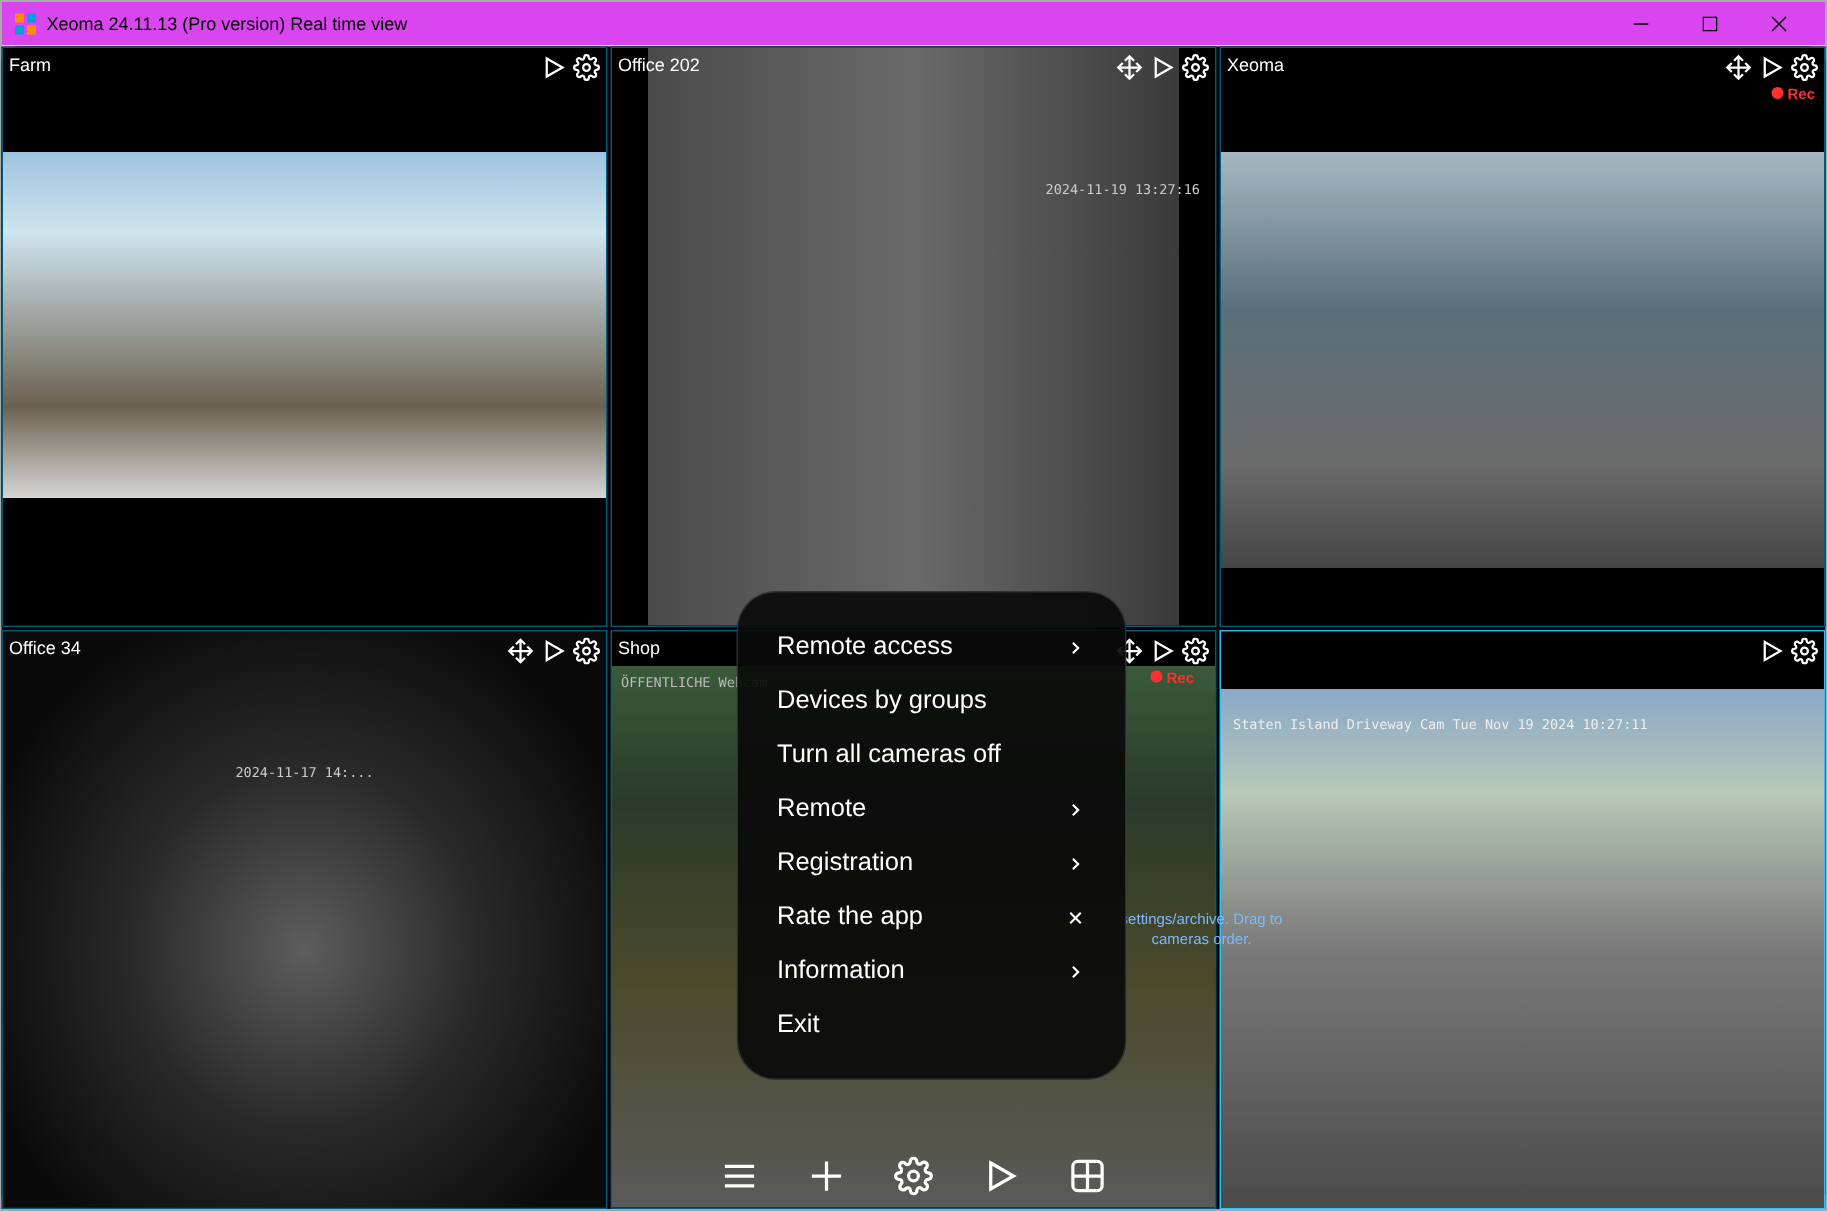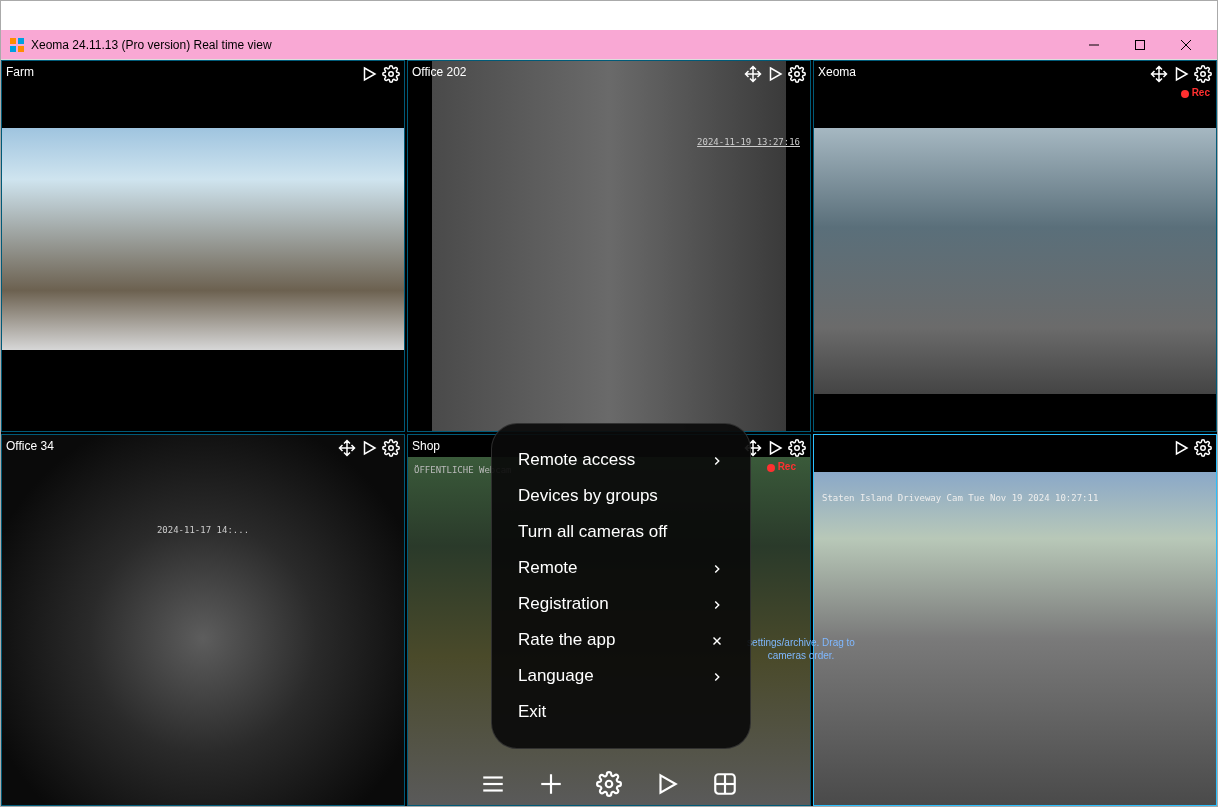--- a/index.html
+++ b/index.html
@@ -1,32 +1,32 @@
 <!DOCTYPE html>
 <html><head>
 <meta charset="utf-8">
 <style>
   * { box-sizing: border-box; margin: 0; padding: 0; }
   html, body { width: 100%; height: 100%; font-family: "Segoe UI", Arial, sans-serif; background: #fff; overflow: hidden; }
   .window { width: 1218px; height: 807px; display: flex; flex-direction: column; border: 1px solid #aaa; background:#fff;}
-  .titlebar { height: 30px; display: flex; align-items: center; padding: 0 8px; background: #f9a8d4; border-bottom: 1px solid #ddd; margin-top: 29px; }
+  .titlebar { height: 30px; display: flex; align-items: center; padding: 0 8px; background: #d946ef; border-bottom: 1px solid #ddd; }
   .titlebar .app-icon { width: 16px; height: 16px; margin-right: 6px; display:inline-block;}
   .titlebar .title { font-size: 12px; color: #000; flex: 1; }
   .win-controls { display: flex; }
   .win-btn { width: 46px; height: 30px; display: flex; align-items: center; justify-content: center; cursor: default; }
   .win-btn svg { width: 10px; height: 10px; }
   .content { flex: 1; position: relative; background: #000; border-radius: 11px; }
   .grid { position: absolute; inset: 0; display: grid; grid-template-columns: 1fr 1fr 1fr; grid-template-rows: 1fr 1fr; gap: 2px; }
   .cell { position: relative; border: 1px solid #005a78; background: #000; overflow:hidden;}
   .cell.selected { border: 1px solid #2bc0ff; }
   .cam-label { position: absolute; top: 4px; left: 4px; font-size: 12px; color: #fff; z-index:3;}
   .cam-tools { position: absolute; top: 4px; right: 4px; display: flex; gap: 4px; z-index:3;}
   .tool-ic { width: 18px; height: 18px; color:#fff; cursor: pointer; display:flex; align-items:center; justify-content:center;}
   .tool-ic svg { width:18px; height:18px; }
-  .rec { position:absolute; top:26px; right:6px; color:#ff3030; font-size:10px; font-weight:bold; display:flex; align-items:flex-end; gap:3px; z-index:3;}
+  .rec { position:absolute; top:26px; right:6px; color:#ff3030; font-size:10px; font-weight:bold; display:flex; align-items:flex-start; gap:3px; z-index:3;}
   .rec::before{content:""; width:8px; height:8px; background:#ff3030; border-radius:50%;}
   .video-sim { position:absolute; inset:0; }
   .farm { background: linear-gradient(to bottom, #000 0%, #000 18%, #9fc4df 18%, #cfe4ef 32%, #6c6150 62%, #d6d6d6 78%, #000 78%); }
   .office202 { background: linear-gradient(to right, #000 0%, #000 6%, #4a4a4a 6%, #6a6a6a 50%, #3a3a3a 94%, #000 94%);}
   .street { background: linear-gradient(to bottom, #000 0%, #000 18%, #a6b8c2 18%, #5a6f7a 45%, #6b6b6b 72%, #444 90%, #000 90%);}
   .office34 { background: radial-gradient(ellipse at 50% 55%, #5d5d5d 0%, #2a2a2a 40%, #0a0a0a 80%);}
   .shop { background: linear-gradient(to bottom, #000 0%, #000 6%, #3a5a3a 6%, #2a3a2a 30%, #4a4a2a 60%, #5a5a5a 100%);}
   .driveway { background: linear-gradient(to bottom, #000 0%, #000 10%, #8aa8c8 10%, #b8c8b8 28%, #7a7a7a 55%, #4a4a4a 100%);}
   .timestamp { position:absolute; color:#ccc; font-size:9px; z-index:2; font-family: monospace;}
   .hint-tip { position:absolute; color:#7fb8ff; font-size:10px; z-index:2; text-align:center; width:140px; line-height:1.3;}
@@ -92,21 +92,21 @@
                 <circle cx="12" cy="12" r="3"></circle>
                 <path d="M19.4 15a1.7 1.7 0 0 0 .3 1.8l.1.1a2 2 0 1 1-2.8 2.8l-.1-.1a1.7 1.7 0 0 0-1.8-.3 1.7 1.7 0 0 0-1 1.5V21a2 2 0 1 1-4 0v-.1a1.7 1.7 0 0 0-1-1.5 1.7 1.7 0 0 0-1.8.3l-.1.1a2 2 0 1 1-2.8-2.8l.1-.1a1.7 1.7 0 0 0 .3-1.8 1.7 1.7 0 0 0-1.5-1H3a2 2 0 1 1 0-4h.1a1.7 1.7 0 0 0 1.5-1 1.7 1.7 0 0 0-.3-1.8l-.1-.1a2 2 0 1 1 2.8-2.8l.1.1a1.7 1.7 0 0 0 1.8.3H9a1.7 1.7 0 0 0 1-1.5V3a2 2 0 1 1 4 0v.1a1.7 1.7 0 0 0 1 1.5 1.7 1.7 0 0 0 1.8-.3l.1-.1a2 2 0 1 1 2.8 2.8l-.1.1a1.7 1.7 0 0 0-.3 1.8V9c.3.6.9 1 1.5 1H21a2 2 0 1 1 0 4h-.1a1.7 1.7 0 0 0-1.5 1z"></path>
               </svg>
             </span>
         </div>
       </div>
 
       <div class="cell">
         <div class="video-sim office202"></div>
         <span class="cam-label">Office 202</span>
-        <span class="timestamp" style="top:76px; right:10px;text-decoration:underline;">2024-11-19 13:27:16</span>
+        <span class="timestamp" style="top:90px; right:10px;">2024-11-19 13:27:16</span>
         <div class="cam-tools">
           <span class="tool-ic">
               <svg viewBox="0 0 24 24" fill="none" stroke="#fff" stroke-width="2">
                 <path d="M12 2v20M2 12h20M8 6l4-4 4 4M8 18l4 4 4-4M6 8l-4 4 4 4M18 8l4 4-4 4"></path>
               </svg>
             </span>
           <span class="tool-ic">
               <svg viewBox="0 0 24 24" fill="none" stroke="#fff" stroke-width="2">
                 <polygon points="6,4 20,12 6,20"></polygon>
               </svg>
@@ -248,21 +248,21 @@
             </svg></span>
       </div>
       <div class="menu-item">
         <span>Rate the app</span>
         <span class="closex"><svg viewBox="0 0 24 24" fill="none" stroke="#fff" stroke-width="2.5">
               <line x1="6" y1="6" x2="18" y2="18"></line>
               <line x1="18" y1="6" x2="6" y2="18"></line>
             </svg></span>
       </div>
       <div class="menu-item">
-        <span>Language</span>
+        <span>Information</span>
         <span class="chev"><svg viewBox="0 0 24 24" fill="none" stroke="#fff" stroke-width="2.5">
               <polyline points="9 6 15 12 9 18"></polyline>
             </svg></span>
       </div>
       <div class="menu-item">
         <span>Exit</span>
       </div>
     </div>
 
     <div class="bottom-toolbar">

